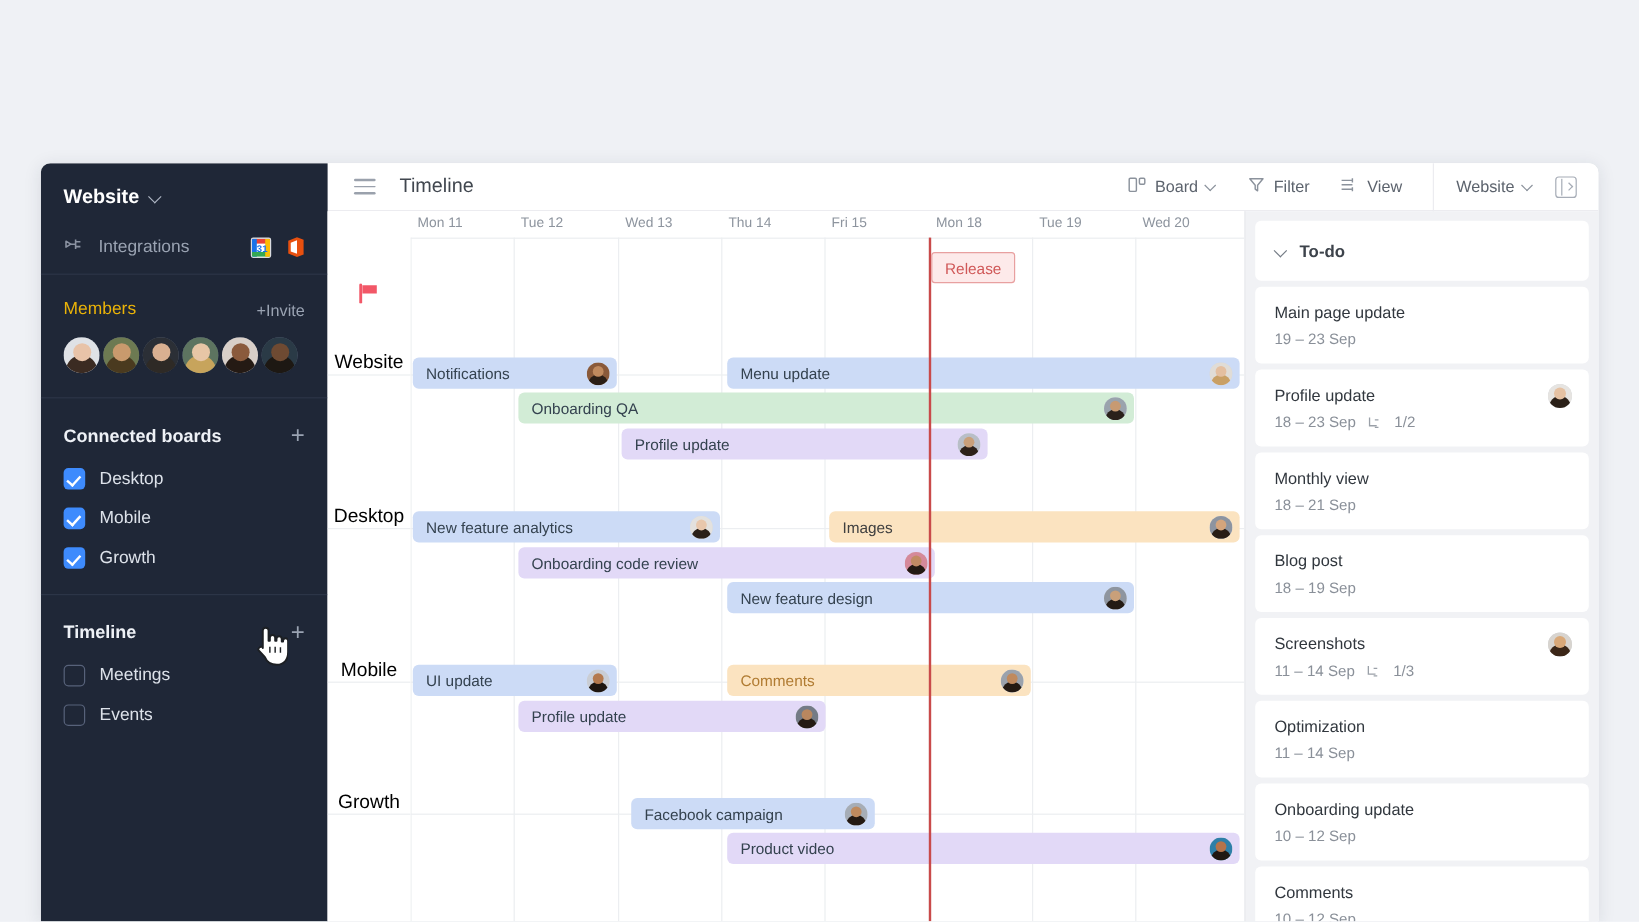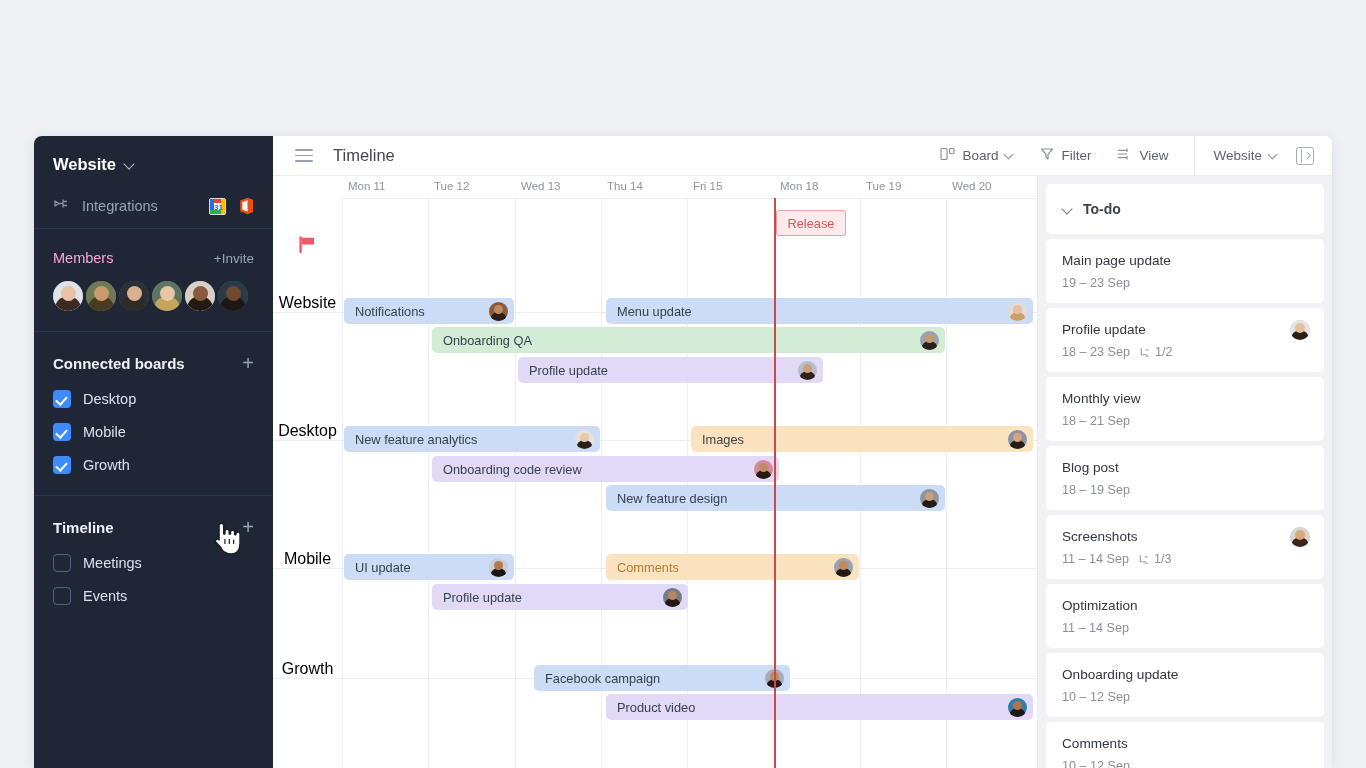--- a/index.html
+++ b/index.html
@@ -66,21 +66,21 @@
   .gcal .red{left:0;top:0;width:17px;height:4px;background:#ea4335;}
   .gcal .num{position:absolute;left:0;top:0;width:17px;height:17px;display:flex;align-items:center;justify-content:center;font-size:8px;font-weight:bold;color:#1a73e8;}
   .msoffice{
     width:17px;height:18px;flex:0 0 17px;position:relative;
   }
 
   .members-head {
     display:flex;align-items:center;justify-content:space-between;
     height: 44px; padding-top:14px;
   }
-  .members-label{font-size:14.5px;color:#f9a8d4;}
+  .members-label{font-size:14.5px;color:#eab308;}
   .invite-label{font-size:13.5px;color:#9aa3b2;cursor:pointer;}
   .avatars{display:flex;gap:3px;padding:8px 0 20px 0;}
   .av{width:30px;height:30px;border-radius:50%;overflow:hidden;position:relative;background:#5a6478;flex:0 0 30px;}
   .av .face{position:absolute;width:15px;height:15px;border-radius:50%;left:7.5px;top:5px;}
   .av .body{position:absolute;width:26px;height:15px;border-radius:13px 13px 0 0;left:2px;bottom:0;}
 
   .group-head{
     display:flex;align-items:center;justify-content:space-between;
     height:50px; padding-top:12px;
   }
@@ -166,21 +166,21 @@
   .chev-d::after{content:"";position:absolute;left:1px;top:1px;width:7px;height:7px;border-right:1.6px solid #747b85;border-bottom:1.6px solid #747b85;transform:rotate(45deg);}
   .tcard{
     background:#fff;margin:5px 8px 0 8px;border-radius:5px;
     padding:14px 16px 13px 16px;position:relative;
   }
   .tcard .tt{font-size:13.6px;color:#31373e;margin-bottom:8px;}
   .tmeta{display:flex;align-items:center;gap:9px;font-size:12.6px;color:#8a9099;}
   .tav{position:absolute;right:14px;top:12px;width:20px;height:20px;border-radius:50%;overflow:hidden;background:#cfd3da;}
   .tav .face{position:absolute;width:10px;height:10px;border-radius:50%;left:5px;top:3px;}
   .tav .body{position:absolute;width:18px;height:10px;border-radius:10px 10px 0 0;left:1px;bottom:0;}
-  .sub{display:flex;align-items:center;gap:5px;text-align:center;}
+  .sub{display:flex;align-items:center;gap:12px;text-align:center;}
   .sub-ico{width:11px;height:11px;}
 </style>
 </head>
 <body>
 
 <div class="page">
 
 
   <div class="app">
 
@@ -489,21 +489,21 @@
                   </span>
                 </div>
                 <div class="bar" style="left: 90px; top: 408px; width: 256px; background: rgb(226, 217, 247); color: rgb(52, 66, 79);">
                   <span class="bt">Profile update</span>
                   <span class="bav">
                     <span style="position:absolute;inset:0;background:#747b86"></span>
                     <span class="body" style="background:#241a13"></span>
                     <span class="face" style="background:#b9875f"></span>
                   </span>
                 </div>
-                <div class="bar" style="left: 192px; top: 489px; width: 256px; background: rgb(204, 219, 246); color: rgb(52, 66, 79);">
+                <div class="bar" style="left: 184px; top: 489px; width: 203px; background: rgb(204, 219, 246); color: rgb(52, 66, 79);">
                   <span class="bt">Facebook campaign</span>
                   <span class="bav">
                     <span style="position:absolute;inset:0;background:#a6adb6"></span>
                     <span class="body" style="background:#241a13"></span>
                     <span class="face" style="background:#bf8a5e"></span>
                   </span>
                 </div>
                 <div class="bar" style="left: 264px; top: 518px; width: 427px; background: rgb(226, 217, 247); color: rgb(52, 66, 79);">
                   <span class="bt">Product video</span>
                   <span class="bav">

